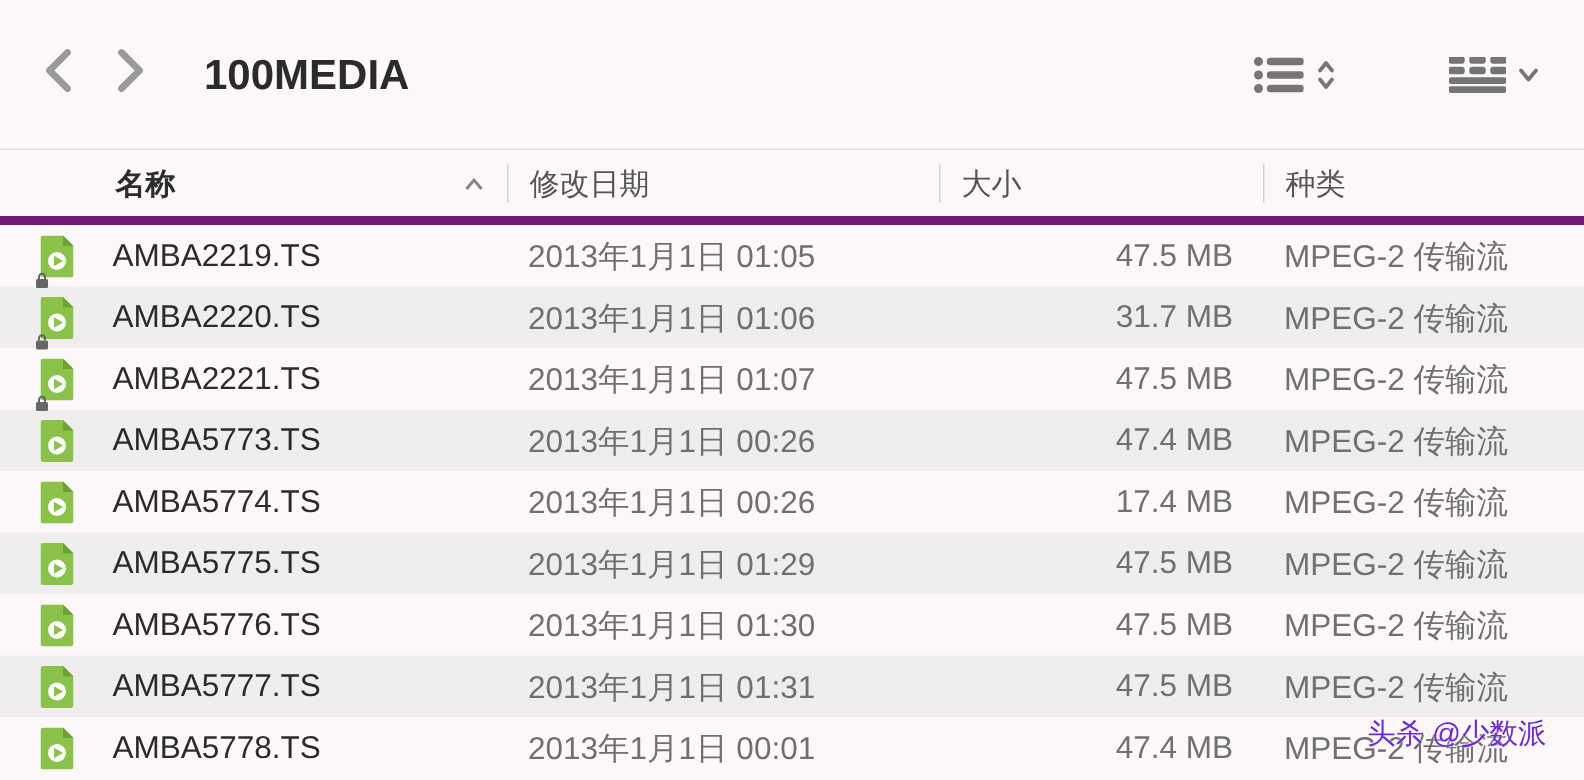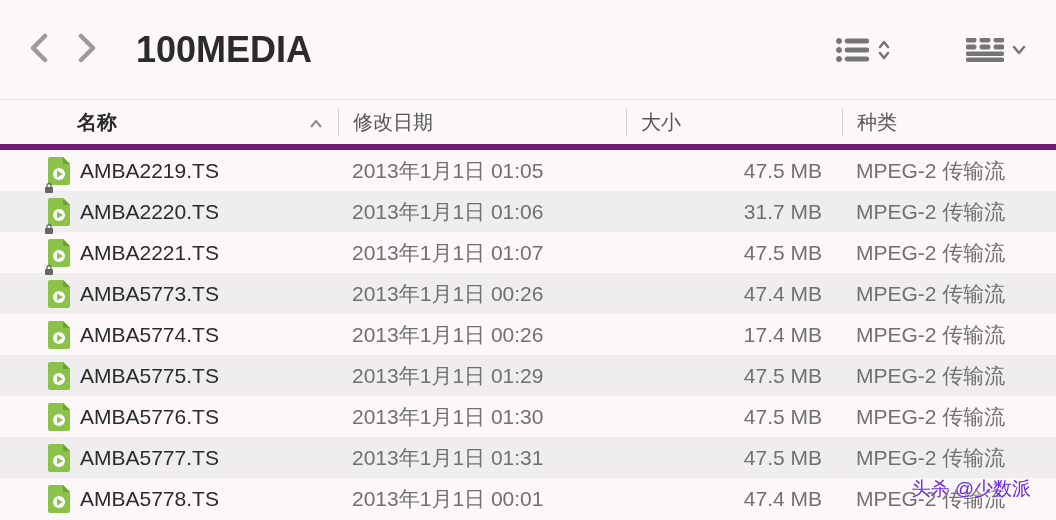--- a/index.html
+++ b/index.html
@@ -33,21 +33,21 @@
     .nav-arrow svg {
       width: 18px;
       height: 30px;
       stroke: #9a9a9a;
       stroke-width: 3;
       fill: none;
       stroke-linecap: round;
       stroke-linejoin: round;
     }
     .folder-title {
-      font-size: 36px;
+      font-size: 28px;
       font-weight: 700;
       margin-left: 40px;
       color: #2b2b2b;
       text-align: right;
     }
     .spacer {
       flex: 1;
     }
     .view-controls {
       display: flex;
@@ -117,24 +117,24 @@
       align-items: center;
       height: 41px;
       font-size: 21px;
       color: #707070;
     }
     .file-row:nth-child(even) {
       background: #f0edef;
     }
     .cell-name {
       width: 338px;
-      padding-left: 48px;
-      display: flex;
-      align-items: center;
-      gap: 10px;
+      padding-left: 27px;
+      display: flex;
+      align-items: center;
+      gap: 26px;
       color: #2b2b2b;
     }
     .cell-date {
       width: 287px;
       padding-left: 14px;
     }
     .cell-size {
       width: 217px;
       padding-right: 20px;
       text-align: right;

